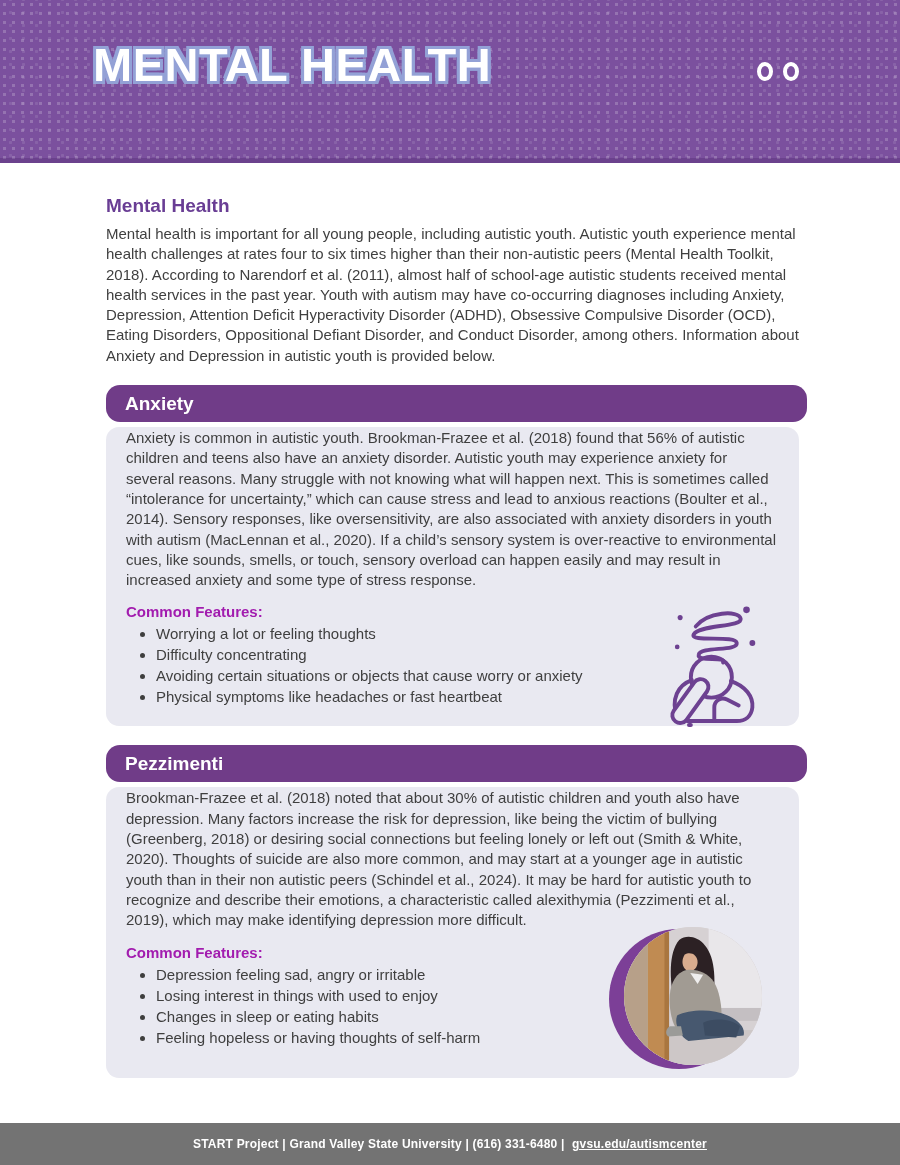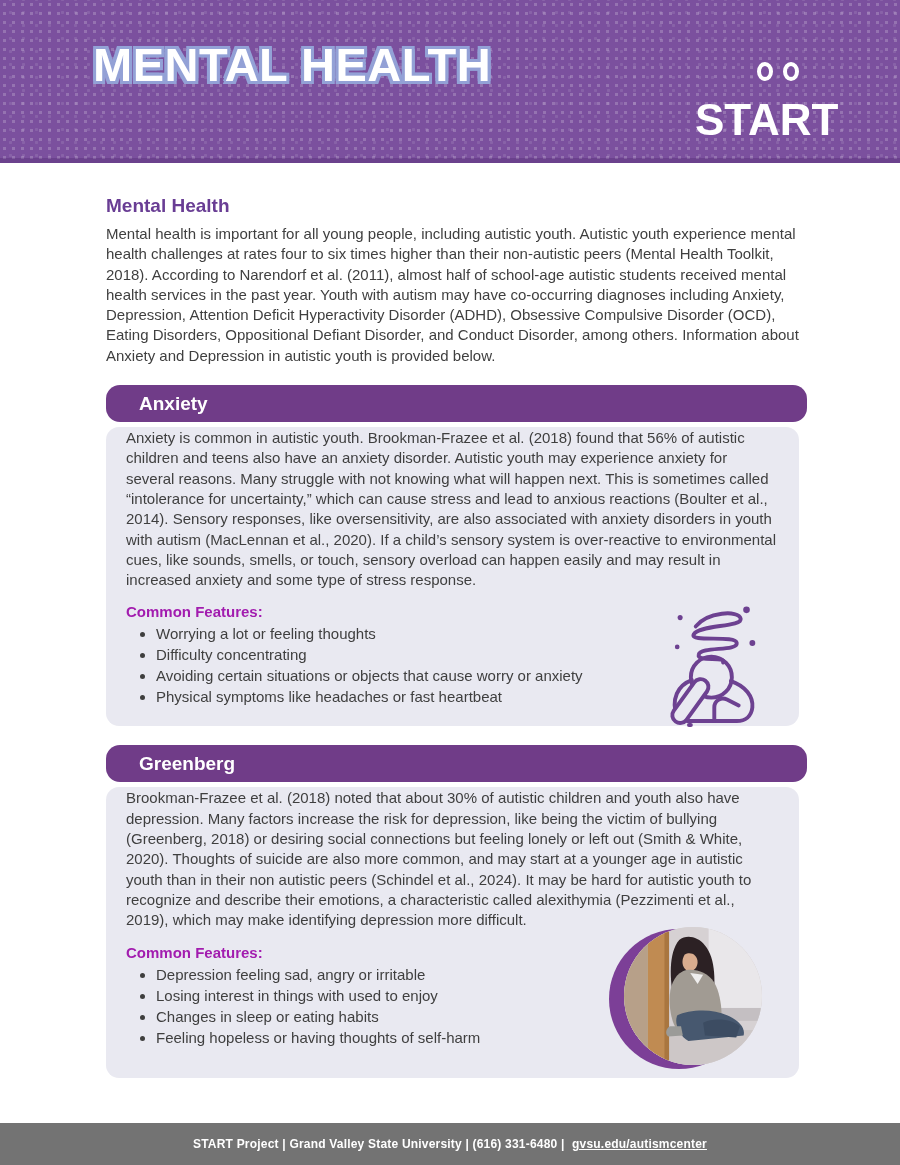--- a/index.html
+++ b/index.html
@@ -41,21 +41,21 @@
 
   
   main { padding:32px 0 0 106px; }
   .intro-heading { font-size:19px; font-weight:700; color:#693d94; margin-bottom:7px; }
   .intro-body { width:706px; font-size:15px; line-height:20.3px; color:#3f3f3f; }
 
   .section { margin-top:19px; }
   .section-bar {
     width:701px; height:37px; background:#703c88; border-radius:14px;
     color:#ffffff; font-size:19px; font-weight:700; line-height:37px;
-    padding-left:33px;
+    padding-left:19px;
   }
   .section-box {
     position:relative; width:693px; background:#e9e9f1; border-radius:13px;
     margin-top:5px; padding:1px 20px 18px 20px; color:#3f3f3f;
   }
   .section-body { font-size:15px; line-height:20.3px; }
   .features { margin-top:13px; }
   .features-heading { font-size:15px; font-weight:700; color:#a21caf; }
   .features ul { margin:4px 0 0 30px; }
   .features li { font-size:15px; line-height:20px; margin:1px 0; max-width:500px; }
@@ -91,21 +91,20 @@
 
 <div class="page">
 
   <header class="band">
     <div class="band-titles">
       <div class="band-title">MENTAL HEALTH</div>
     </div>
     <div class="logo">
       <span class="logo-ring ring-1"></span>
       <span class="logo-ring ring-2"></span>
-      <span class="logo-text">START</span>
     </div>
   </header>
 
   <main>
 
     <h2 class="intro-heading">Mental Health</h2>
     <p class="intro-body">Mental health is important for all young people, including autistic youth. Autistic youth experience mental health challenges at rates four to six times higher than their non-autistic peers (Mental Health Toolkit, 2018). According to Narendorf et al. (2011), almost half of school-age autistic students received mental health services in the past year. Youth with autism may have co-occurring diagnoses including Anxiety, Depression, Attention Deficit Hyperactivity Disorder (ADHD), Obsessive Compulsive Disorder (OCD), Eating Disorders, Oppositional Defiant Disorder, and Conduct Disorder, among others. Information about Anxiety and Depression in autistic youth is provided below.</p>
 
     <section class="section">
       <div class="section-bar">Anxiety</div>
@@ -136,21 +135,21 @@
               <line x1="36" y1="121" x2="57" y2="92" stroke-width="20"></line>
               <line x1="36" y1="121" x2="57" y2="92" stroke="#e9e9f1" stroke-width="12"></line>
               <line x1="45" y1="131" x2="47" y2="131"></line>
             </g>
           </svg>
         </div>
       </div>
     </section>
 
     <section class="section">
-      <div class="section-bar">Greenberg</div>
+      <div class="section-bar">Pezzimenti</div>
       <div class="section-box depression-box">
         <p class="section-body">Brookman-Frazee et al. (2018) noted that about 30% of autistic children and youth also have depression. Many factors increase the risk for depression, like being the victim of bullying (Greenberg, 2018) or desiring social connections but feeling lonely or left out (Smith &amp; White, 2020). Thoughts of suicide are also more common, and may start at a younger age in autistic youth than in their non autistic peers (Schindel et al., 2024). It may be hard for autistic youth to recognize and describe their emotions, a characteristic called alexithymia (Pezzimenti et al., 2019), which may make identifying depression more difficult.</p>
         <div class="features">
           <div class="features-heading">Common Features:</div>
           <ul>
             <li>Depression feeling sad, angry or irritable</li>
             <li>Losing interest in things with used to enjoy</li>
             <li>Changes in sleep or eating habits</li>
             <li>Feeling hopeless or having thoughts of self-harm</li>
           </ul>

